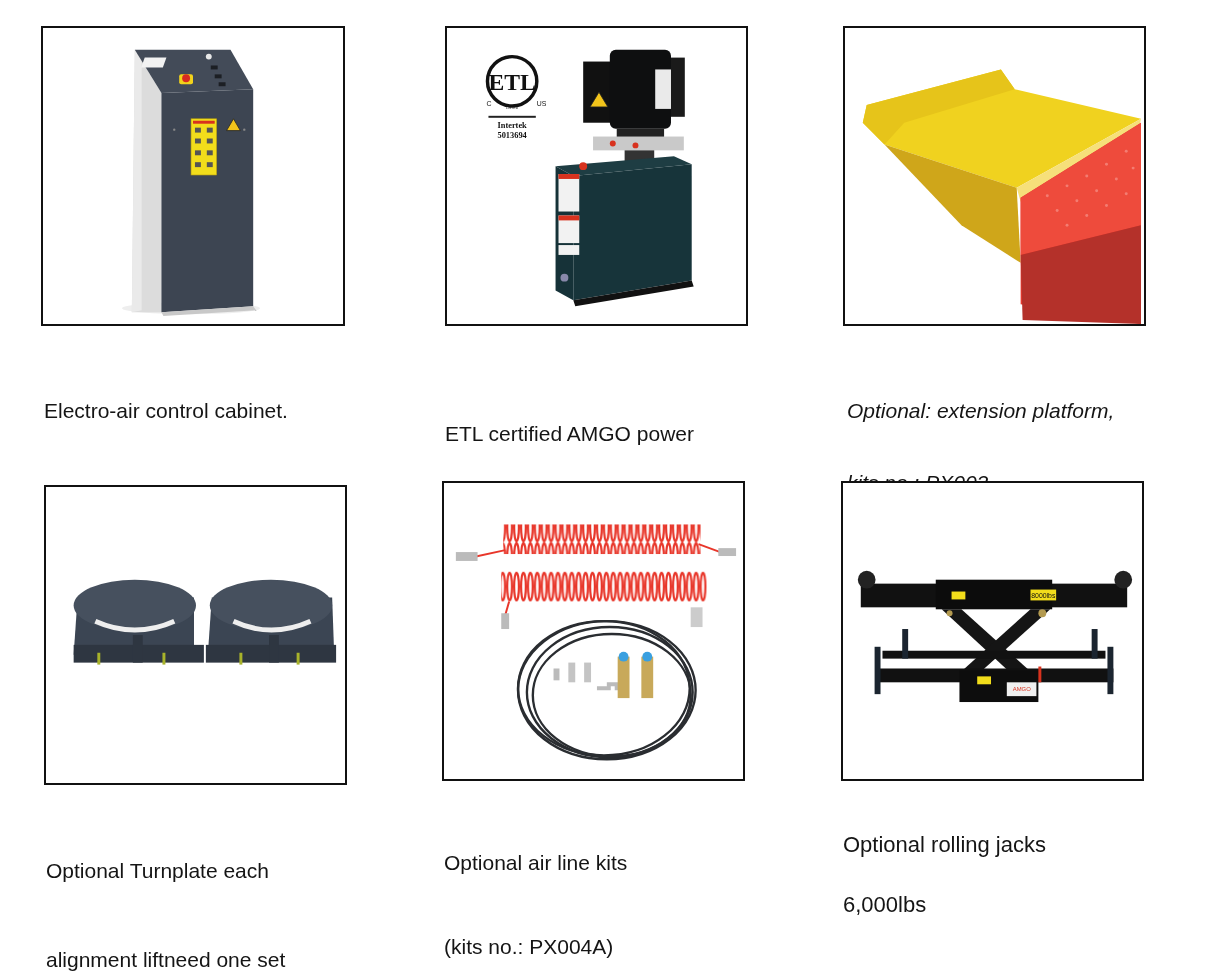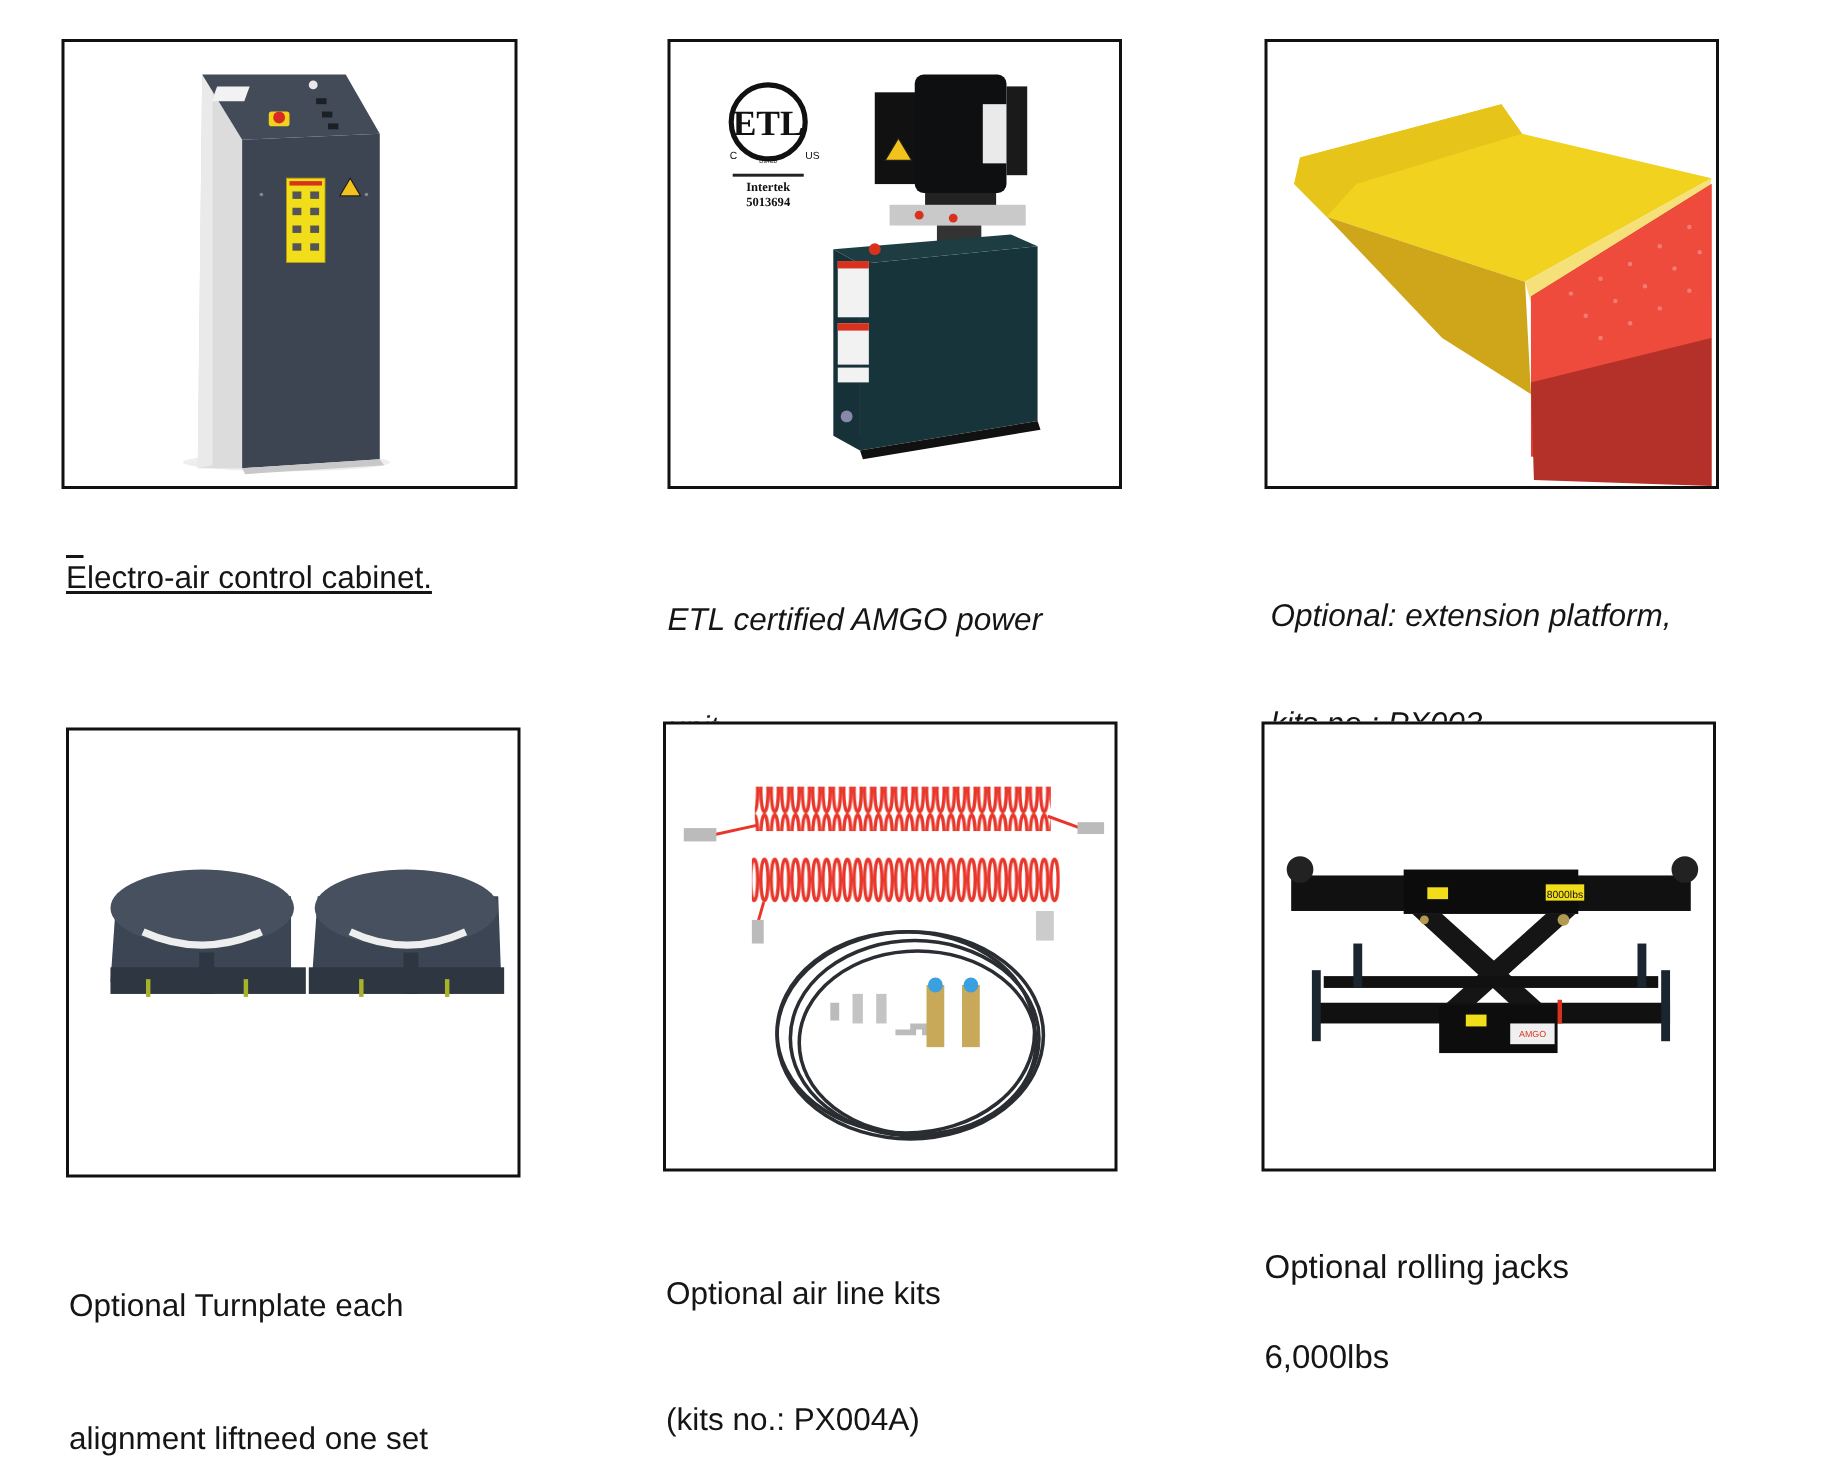--- a/index.html
+++ b/index.html
@@ -43,21 +43,21 @@
         <rect x="166" y="124" width="6" height="5"></rect>
         <rect x="154" y="136" width="6" height="5"></rect>
         <rect x="166" y="136" width="6" height="5"></rect>
       </g>
     <polygon points="193,92 200,104 186,104" fill="#f2c41b" stroke="#222" stroke-width="0.8"></polygon>
     <circle cx="133" cy="103" r="1.2" fill="#888"></circle>
       <circle cx="204" cy="103" r="1.2" fill="#888"></circle>
     <polygon points="120,288 213,282 216,286 122,292" fill="#c8c8c8"></polygon>
   </svg>
 </div>
-<div class="caption" style="left:44px;top:326px;text-decoration:underline;">
+<div class="caption" style="left:44px;top:351px;">
   <div>Electro-air control cabinet.</div>
 </div>
 
 <div class="frame" style="left:445px;top:26px;width:303px;height:300px;">
   <svg viewBox="0 0 303 300">
 
     <g>
       <circle cx="66" cy="54" r="25" fill="none" stroke="#111" stroke-width="3.5"></circle>
       <text x="66" y="63" text-anchor="middle" font-family="Liberation Serif, serif" font-weight="bold" font-size="24" fill="#111">ETL</text>
       <text x="40" y="79" font-family="Liberation Sans, sans-serif" font-size="7" fill="#111">C</text>
@@ -85,21 +85,21 @@
     <circle cx="138" cy="140" r="4" fill="#d8321e"></circle>
     <rect x="113" y="148" width="21" height="38" fill="#f2f2f2"></rect>
       <rect x="113" y="148" width="21" height="5" fill="#d8321e"></rect>
     <rect x="113" y="190" width="21" height="28" fill="#f2f2f2"></rect>
       <rect x="113" y="190" width="21" height="5" fill="#d8321e"></rect>
     <rect x="113" y="220" width="21" height="10" fill="#f2f2f2"></rect>
     <circle cx="119" cy="253" r="4" fill="#88a"></circle>
     <polygon points="128,276 248,256 250,262 130,282" fill="#111"></polygon>
   </svg>
 </div>
-<div class="caption" style="left:445px;top:354px;font-style:italic;">
+<div class="caption" style="left:445px;top:374px;">
   <div>ETL certified AMGO power</div>
   <div>unit .</div>
 </div>
 
 <div class="frame" style="left:843px;top:26px;width:303px;height:300px;">
   <svg viewBox="0 0 303 300">
 
     <polygon points="22,78 158,42 172,62 300,92 174,162 40,118 18,96" fill="#f0d21f"></polygon>
     <polygon points="22,78 158,42 172,62 60,96 40,118 18,96" fill="#e6c41a"></polygon>
     <polygon points="40,118 174,162 178,238 118,200" fill="#cfa61a"></polygon>

